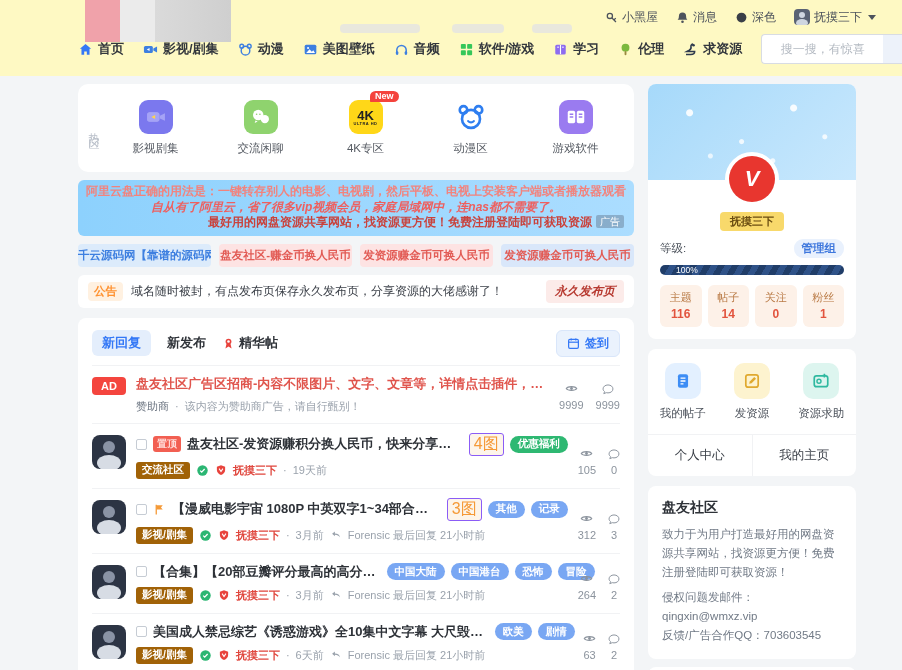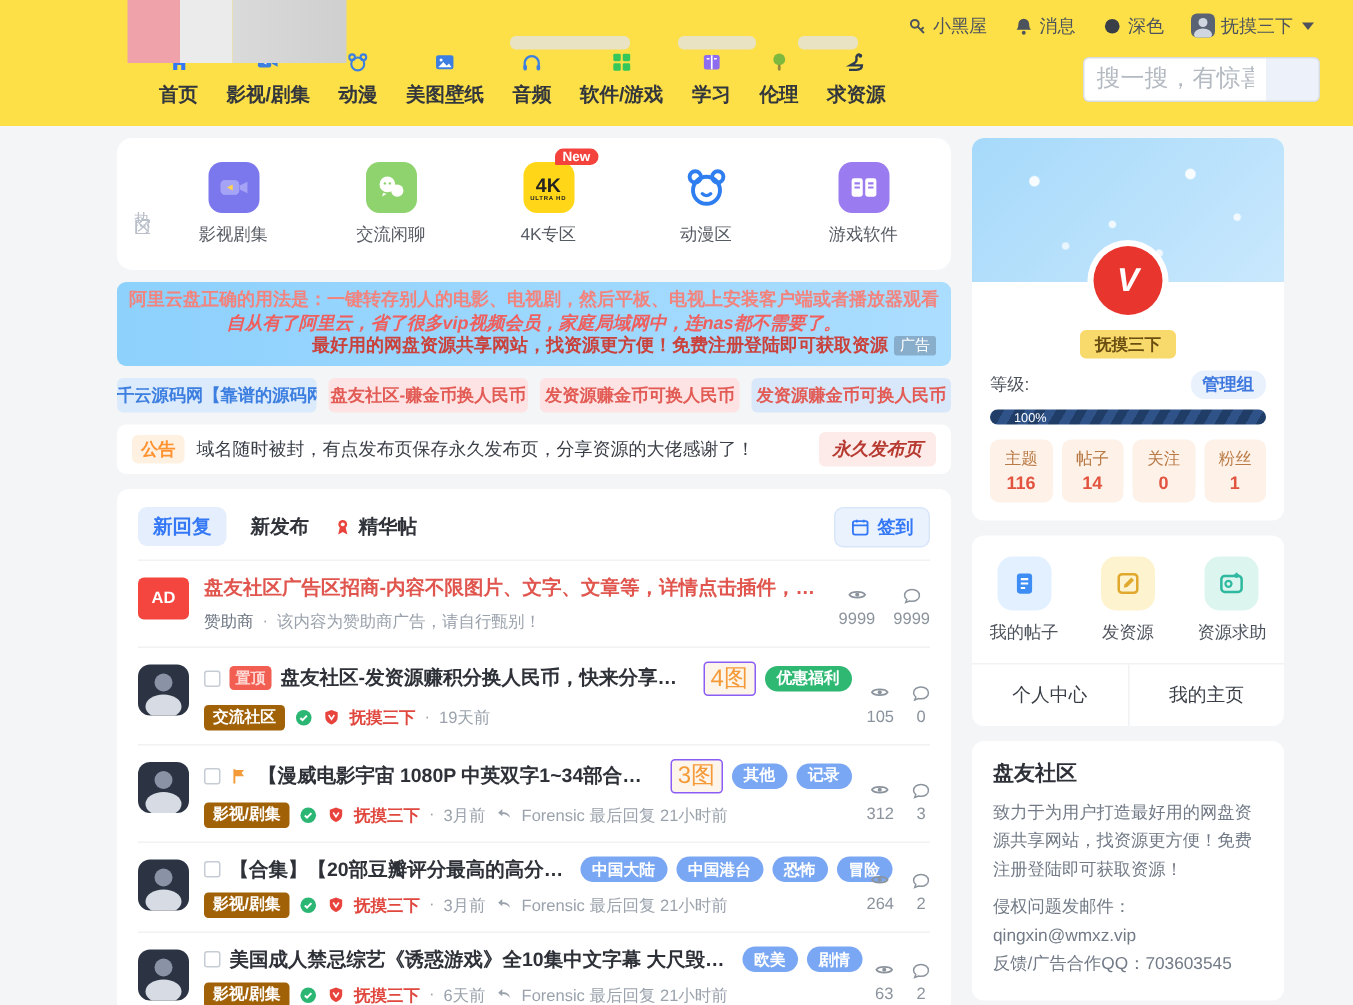--- a/index.html
+++ b/index.html
@@ -1,44 +1,44 @@
 <!DOCTYPE html>
 <html><head>
 <meta charset="utf-8">
 <style>
   * { margin:0; padding:0; box-sizing:border-box; }
   html,body { width:902px; height:670px; overflow:hidden; background:#f3f5f7;
     font-family:"Liberation Sans","DejaVu Sans",sans-serif; }
   .icon { display:inline-block; vertical-align:middle; flex:none; }
 
   
-  .top-area { background:#fde047; position:relative; padding-bottom:8px;padding-left:28px; }
+  .top-area { background:#fef9c3; position:relative; padding-bottom:8px; }
   .logo-blk { position:absolute; top:0; }
   .blk1 { left:85px; width:35px; height:42px; background:#f0a2aa; }
   .blk2 { left:120px; width:35px; height:42px; background:#ebebeb; }
   .blk3 { left:155px; width:76px; height:42px; background:linear-gradient(90deg,#dadada,#cfcfcf); }
   .smudge { position:absolute; background:#e4e4e4; border-radius:4px; opacity:.8; }
   .sm1 { left:340px; top:24px; width:80px; height:9px; }
   .sm2 { left:452px; top:24px; width:52px; height:9px; }
   .sm3 { left:532px; top:24px; width:40px; height:9px; }
 
   .topbar { display:flex; justify-content:flex-end; align-items:center; gap:18px;
     padding:8px 26px 2px 0; font-size:12px; color:#4d535c; height:28px; }
   .topbar-link { display:flex; align-items:center; gap:4px; cursor:pointer; }
   .caret { width:0; height:0; border-left:4px solid transparent; border-right:4px solid transparent; border-top:5px solid #4d535c; margin-left:2px; }
   .mini-avatar { width:16px; height:16px; border-radius:4px; background:#5a6374;
     position:relative; overflow:hidden; }
   .mini-avatar:before { content:""; position:absolute; left:5px; top:3px; width:6px; height:6px; border-radius:50%; background:#cfd6e0; }
   .mini-avatar:after { content:""; position:absolute; left:2px; top:10px; width:12px; height:8px; border-radius:50%; background:#cfd6e0; }
 
   .navbar { display:flex; align-items:center; gap:19px; padding:6px 22px 4px 78px; }
-  .nav-item { display:flex; align-items:center; gap:5px; font-size:13px; color:#33373d; font-weight:bold; cursor:pointer; white-space:nowrap;flex-direction:column; }
+  .nav-item { display:flex; align-items:center; gap:5px; font-size:13px; color:#33373d; font-weight:bold; cursor:pointer; white-space:nowrap; }
   .search-wrap { margin-left:auto; display:flex; align-items:center; }
   .search-input { width:122px; height:30px; border:1px solid #d8dce3; border-right:none;
-    border-radius:4px 0 0 4px; padding:0 8px; font-size:16px; color:#333; outline:none;text-align:center; }
+    border-radius:4px 0 0 4px; padding:0 8px; font-size:12px; color:#333; outline:none;text-align:center; }
   .search-input::placeholder { color:#b4bac2; }
   .search-btn { width:36px; height:30px; background:#edf2fa; border:1px solid #d8dce3; border-left:none;
     border-radius:0 4px 4px 0; display:flex; align-items:center; justify-content:center; cursor:pointer; }
 
   
   .content { display:flex; gap:14px; padding:8px 0 0 78px; }
   .main { width:556px; }
   .sidebar { width:208px; }
   .card { background:#fff; border-radius:8px; }
 
@@ -84,21 +84,21 @@
   .tabs { display:flex; align-items:center; gap:16px; padding-bottom:8px; }
   .tab { font-size:13px; font-weight:bold; color:#30343a; cursor:pointer; display:flex; align-items:center; gap:4px; }
   .tab.active { background:#e4eefc; color:#3478f6; padding:4px 10px; border-radius:6px; }
   .signin { margin-left:auto; display:flex; align-items:center; gap:5px; background:#eaf2fd;
     border:1px solid #d9e6fa; color:#3478f6; font-size:12px; font-weight:bold; padding:4px 10px; border-radius:6px; cursor:pointer; }
 
   .row { display:flex; padding:9px 0; border-top:1px solid #f1f2f4; }
   .avatar { width:34px; height:34px; border-radius:8px; background:#2c3444; position:relative; overflow:hidden; flex:none; margin-top:2px; }
   .avatar:before { content:""; position:absolute; left:11px; top:6px; width:12px; height:12px; border-radius:50%; background:#8a93a5; }
   .avatar:after { content:""; position:absolute; left:5px; top:20px; width:24px; height:16px; border-radius:50%; background:#d7dce4; }
-  .ad-block { width:34px; height:28px; flex:none; margin-top:2px; background:#f4453e; color:#fff;
+  .ad-block { width:34px; height:18px; flex:none; margin-top:2px; background:#f4453e; color:#fff;
     font-weight:bold; font-size:11px; border-radius:4px; display:flex; align-items:center; justify-content:center; }
   .row-main { flex:1; padding:0 10px; min-width:0; }
   .title-line { display:flex; align-items:center; gap:6px; flex-wrap:nowrap; }
   .cb { width:11px; height:11px; border:1px solid #c6ccd4; border-radius:2px; background:#fff; flex:none; cursor:pointer; }
   .title { font-size:13px; font-weight:bold; color:#2e3238; white-space:nowrap; overflow:hidden; text-overflow:ellipsis; cursor:pointer; }
   .title.red { color:#e0554d; }
   .pin { background:#f25f52; color:#ffd9d6; font-size:10px; font-weight:bold; padding:1px 4px; border-radius:3px; flex:none; }
   .imgb { border:1px solid #8b5cf6; background:#fdf5ea; color:#f59a38; font-size:16px; padding:0 4px; border-radius:3px; flex:none; }
   .tag { background:#79a7f3; color:#fff; font-size:10.5px; font-weight:bold; padding:1.5px 8px; border-radius:9px; flex:none; cursor:pointer; }
   .promo { background:#2eb872; color:#fff; font-size:10.5px; font-weight:bold; padding:1.5px 8px; border-radius:9px; flex:none; }

